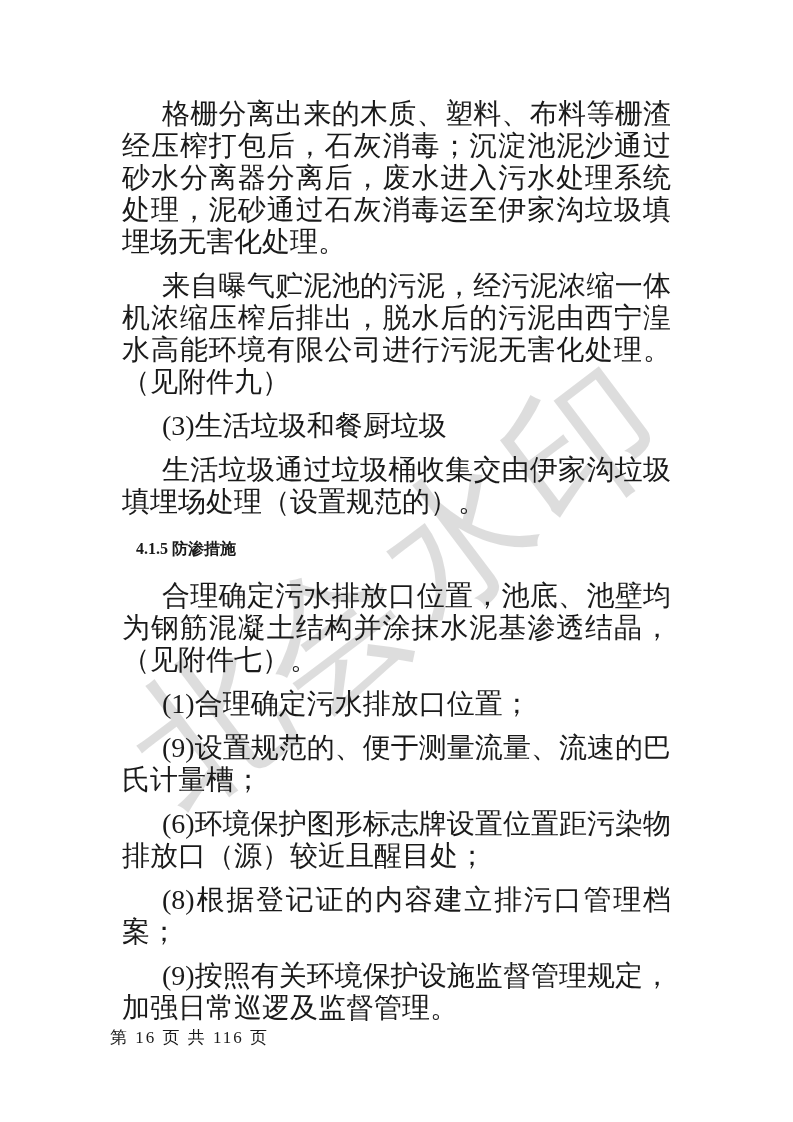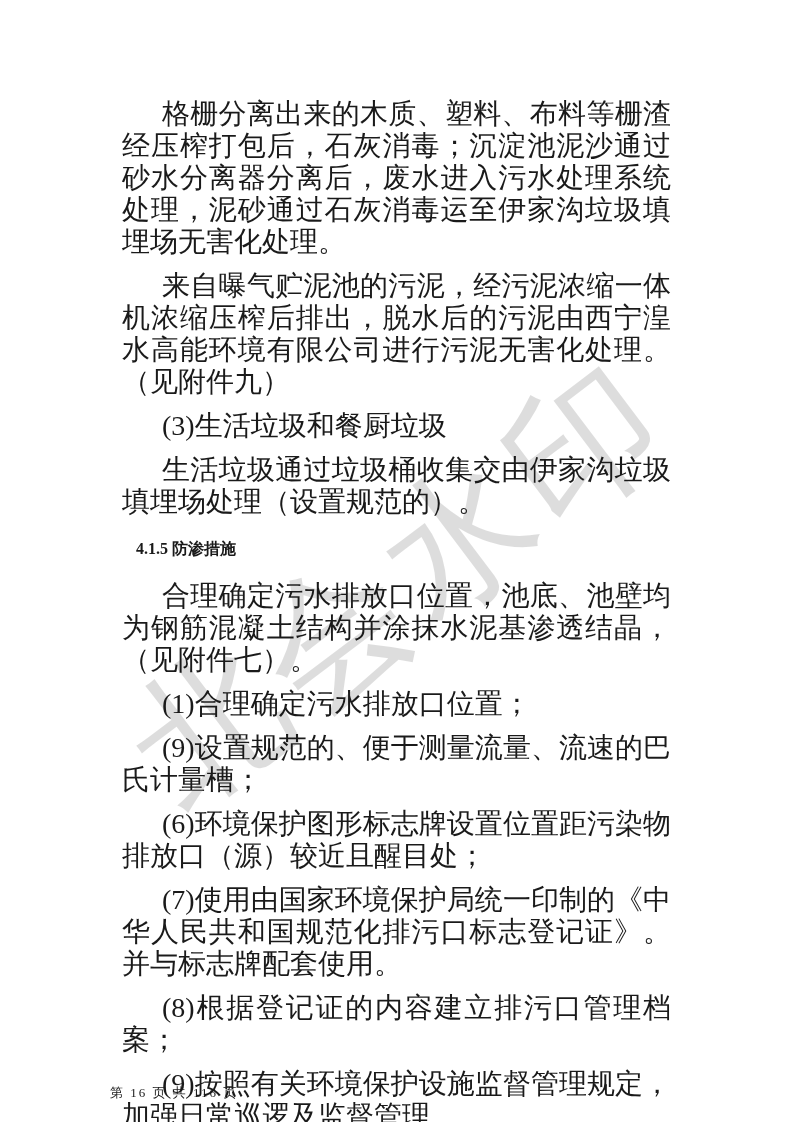--- a/index.html
+++ b/index.html
@@ -40,22 +40,22 @@
   .content h3{
     margin:0;
     font-size:16px;
     line-height:38px;
     font-weight:bold;
     text-indent:26px;
     font-family:"Liberation Serif","DejaVu Serif",serif;
   }
   .footer{
     position:absolute;
-    left:110px;top:1084px;
-    font-size:13px;
+    left:110px;top:1026px;
+    font-size:17px;
     letter-spacing:2px;
     z-index:1;
   }
 </style>
 </head>
 <body>
 
 <div class="page">
 
   <div class="watermark">北会水印</div>
@@ -63,21 +63,20 @@
   <div class="content">
     <p class="indent">格栅分离出来的木质、塑料、布料等栅渣经压榨打包后，石灰消毒；沉淀池泥沙通过砂水分离器分离后，废水进入污水处理系统处理，泥砂通过石灰消毒运至伊家沟垃圾填埋场无害化处理。</p>
     <p class="indent">来自曝气贮泥池的污泥，经污泥浓缩一体机浓缩压榨后排出，脱水后的污泥由西宁湟水高能环境有限公司进行污泥无害化处理。（见附件九）</p>
     <p class="indent">(3)生活垃圾和餐厨垃圾</p>
     <p class="indent">生活垃圾通过垃圾桶收集交由伊家沟垃圾填埋场处理（设置规范的）。</p>
     <h3>4.1.5 防渗措施</h3>
     <p class="indent">合理确定污水排放口位置，池底、池壁均为钢筋混凝土结构并涂抹水泥基渗透结晶，（见附件七）。</p>
     <p class="indent">(1)合理确定污水排放口位置；</p>
     <p class="indent">(9)设置规范的、便于测量流量、流速的巴氏计量槽；</p>
     <p class="indent">(6)环境保护图形标志牌设置位置距污染物排放口（源）较近且醒目处；</p>
-    <p class="indent">(7)使用由国家环境保护局统一印制的《中华人民共和国规范化排污口标志登记证》。并与标志牌配套使用。</p>
     <p class="indent">(8)根据登记证的内容建立排污口管理档案；</p>
     <p class="indent">(9)按照有关环境保护设施监督管理规定，加强日常巡逻及监督管理。</p>
 
   </div>
 
   <div class="footer">第 16 页 共 116 页</div>
 
 </div>
 
 </body></html>

